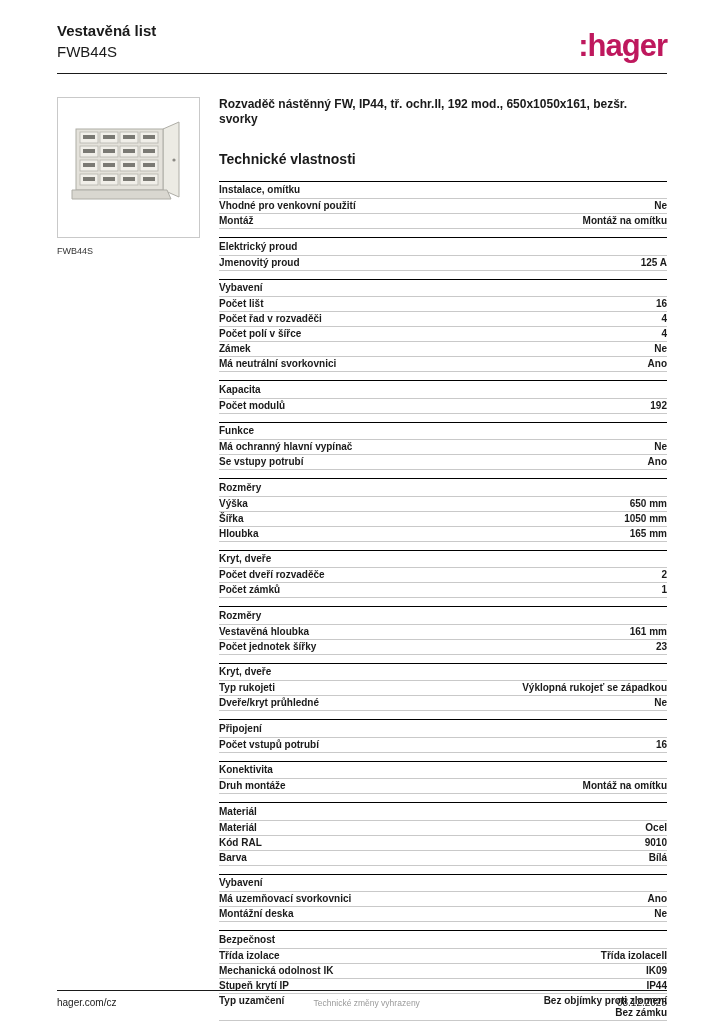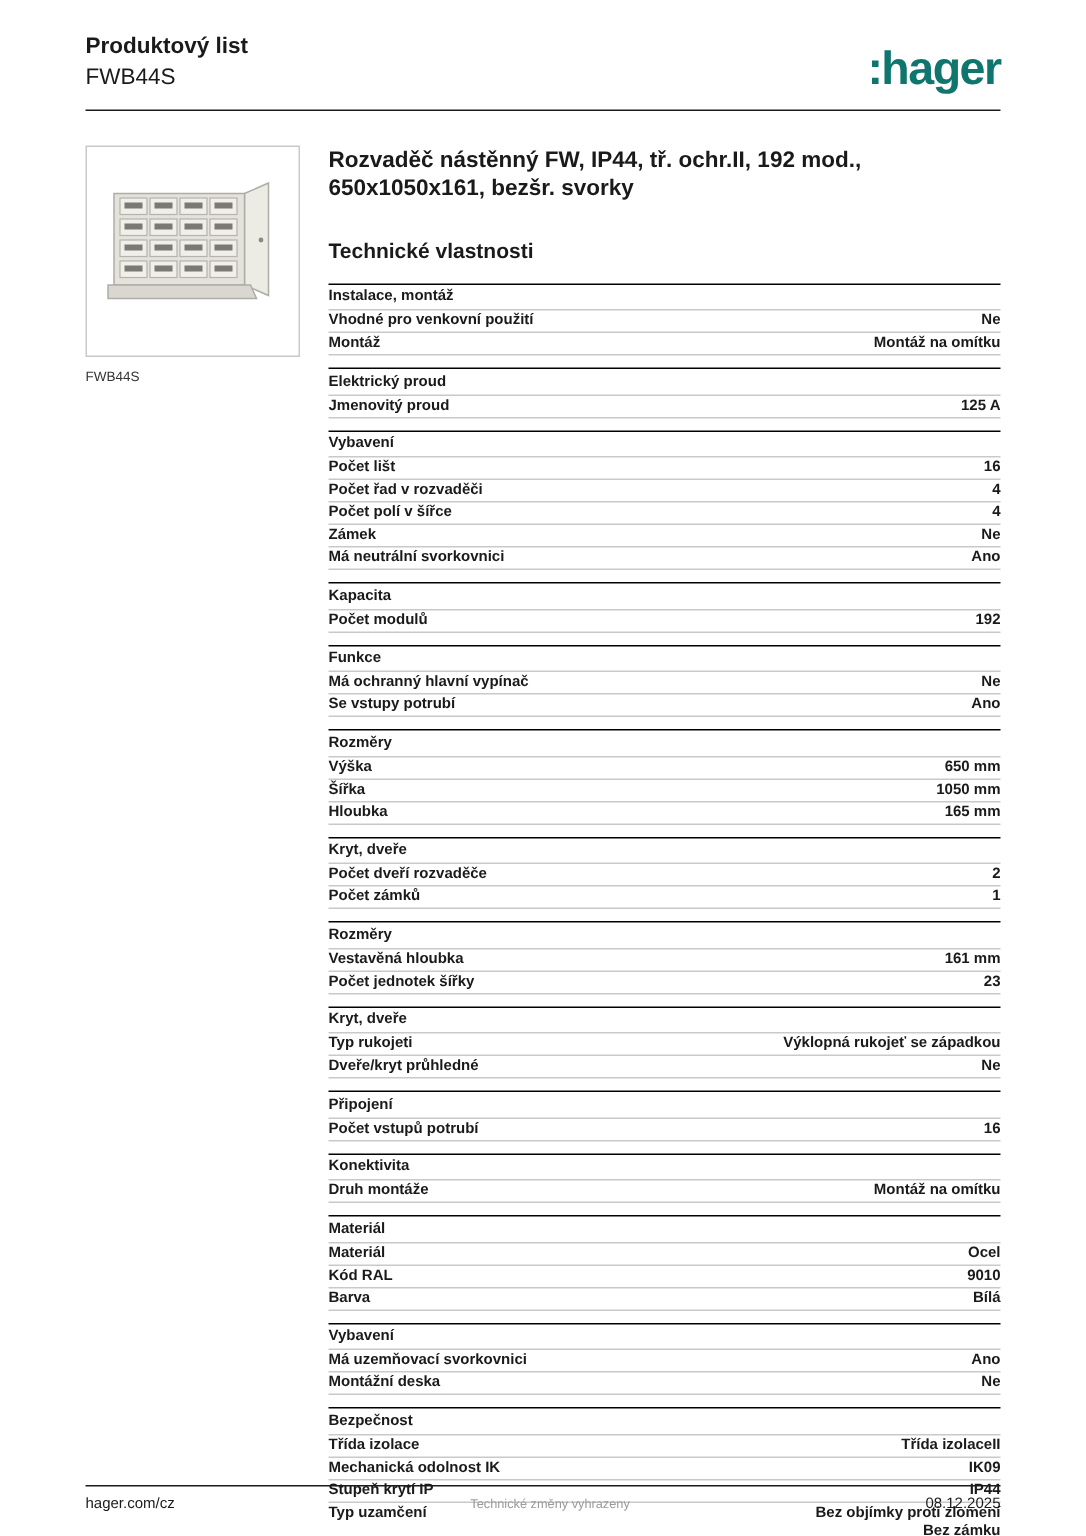--- a/index.html
+++ b/index.html
@@ -25,21 +25,21 @@
   .left-col { flex: 0 0 145px; width: 145px; }
   .image-box {
     width: 143px; height: 141px;
     border: 1px solid #c9c9c9;
     display: flex; align-items: center; justify-content: center;
     background: #ffffff;
   }
   .image-caption { margin-top: 8px; font-size: 9px; color: #333; }
   .right-col { flex: 1; margin-left: 17px; }
 
-  .description { font-size: 15px; font-weight: bold; line-height: 1.3; }
+  .description { font-size: 12px; font-weight: bold; line-height: 1.3; }
   .props-title { font-size: 14px; font-weight: bold; margin-top: 23px; margin-bottom: 14px; }
 
   
   .section { margin-bottom: 8px; border-bottom: 1px solid #c9c9c9; }
   .section-title {
     font-size: 10px; font-weight: bold; line-height: 1.15;
     border-top: 1px solid #000;
     padding: 2.5px 0;
   }
   .spec-row {
@@ -62,24 +62,24 @@
   .footer-center { font-size: 8.5px; color: #9a9a9a; }
   .footer-right { font-size: 10px; font-weight: normal; }
 </style>
 </head>
 <body>
 
 <div class="page">
 
   <div class="header">
     <div class="header-titles">
-      <div class="title">Produktový list</div>
+      <div class="title">Vestavěná list</div>
       <div class="subtitle">FWB44S</div>
     </div>
-    <div class="logo" style="color: #0f766e;">:hager</div>
+    <div class="logo" style="color: #be185d;">:hager</div>
   </div>
   <hr class="header-rule">
 
   <div class="main">
 
     <div class="left-col">
       <div class="image-box">
         <svg width="118" height="98" viewBox="0 0 118 98">
 
           <polygon points="93,11 109,4 109,79 93,72" fill="#ecebe4" stroke="#aeada6" stroke-width="1"></polygon>
@@ -130,21 +130,21 @@
         </svg>
       </div>
       <div class="image-caption">FWB44S</div>
     </div>
 
     <div class="right-col">
       <div class="description">Rozvaděč nástěnný FW, IP44, tř. ochr.II, 192 mod., 650x1050x161, bezšr. svorky</div>
       <div class="props-title">Technické vlastnosti</div>
       <div id="sections">
           <div class="section">
-            <div class="section-title">Instalace, montáž</div>
+            <div class="section-title">Instalace, omítku</div>
             <div class="spec-row">
               <div class="spec-label">Vhodné pro venkovní použití</div>
               <div class="spec-value">Ne</div>
             </div>
             <div class="spec-row">
               <div class="spec-label">Montáž</div>
               <div class="spec-value">Montáž na omítku</div>
             </div>
           </div>
           <div class="section">

